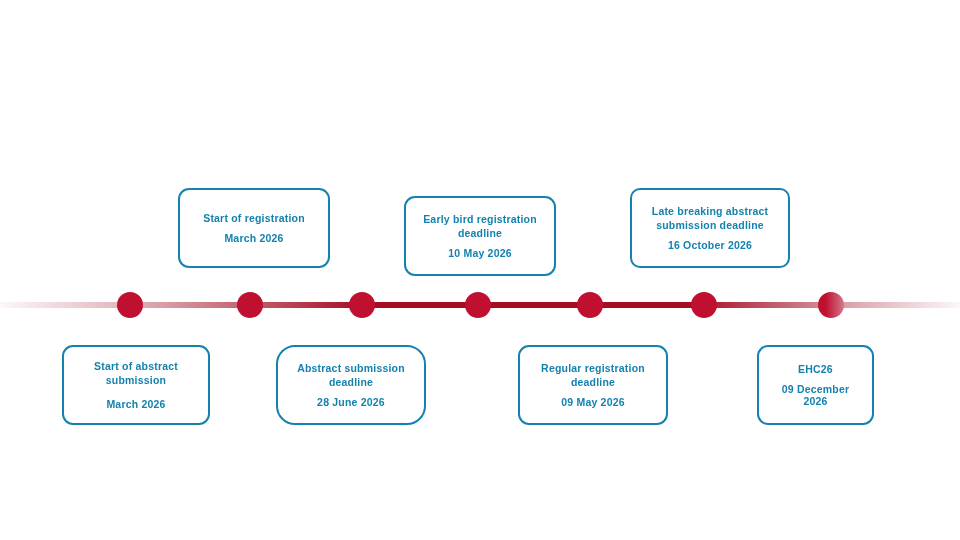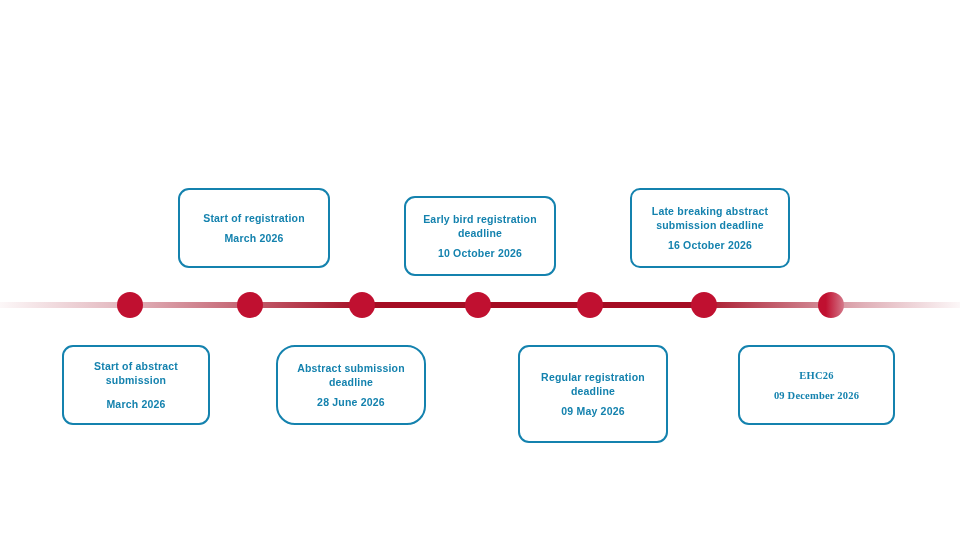--- a/index.html
+++ b/index.html
@@ -65,22 +65,22 @@
     font-size: 10.5px;
     font-weight: 700;
     letter-spacing: 0.2px;
   }
   
   .box-a1 { left: 178px; top: 188px; width: 152px; height: 80px; }
   .box-a2 { left: 404px; top: 196px; width: 152px; height: 80px; }
   .box-a3 { left: 630px; top: 188px; width: 160px; height: 80px; border-radius: 10px; }
   .box-b1 { left: 62px;  top: 345px; width: 148px; height: 80px; gap: 11px; }
   .box-b2 { left: 276px; top: 345px; width: 150px; height: 80px; border-radius: 19px; }
-  .box-b3 { left: 518px; top: 345px; width: 150px; height: 98px; }
-  .box-b4 { left: 738px; top: 345px; width: 157px; height: 80px; font-family: Liberation Serif, serif; }
+  .box-b3 { left: 518px; top: 345px; width: 150px; height: 80px; }
+  .box-b4 { left: 757px; top: 345px; width: 117px; height: 80px; }
   
   .dot-1 { left: 117px; }
   .dot-2 { left: 237px; }
   .dot-3 { left: 349px; }
   .dot-4 { left: 465px; }
   .dot-5 { left: 577px; }
   .dot-6 { left: 691px; }
   .dot-7 { left: 818px; }
 </style>
 </head>
@@ -108,21 +108,21 @@
     <div class="event-date">March 2026</div>
   </div>
 
   <div class="event-box box-b2">
     <div class="event-title">Abstract submission deadline</div>
     <div class="event-date">28 June 2026</div>
   </div>
 
   <div class="event-box box-a2">
     <div class="event-title">Early bird registration deadline</div>
-    <div class="event-date">10 October 2026</div>
+    <div class="event-date">10 May 2026</div>
   </div>
 
   <div class="event-box box-b3">
     <div class="event-title">Regular registration deadline</div>
     <div class="event-date">09 May 2026</div>
   </div>
 
   <div class="event-box box-a3">
     <div class="event-title">Late breaking abstract submission deadline</div>
     <div class="event-date">16 October 2026</div>

